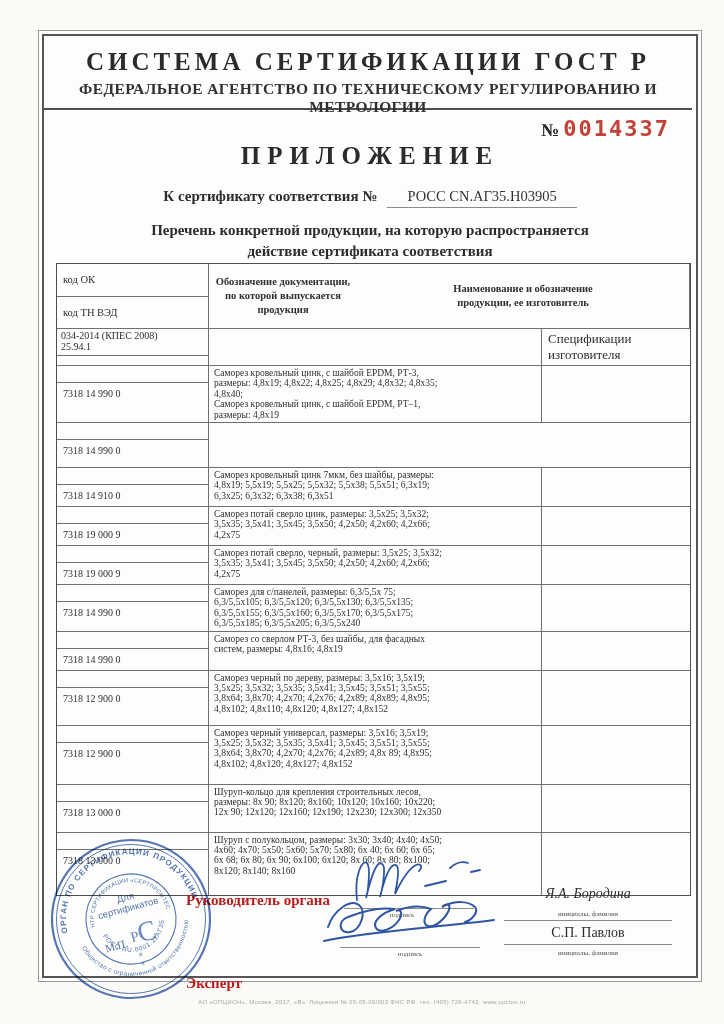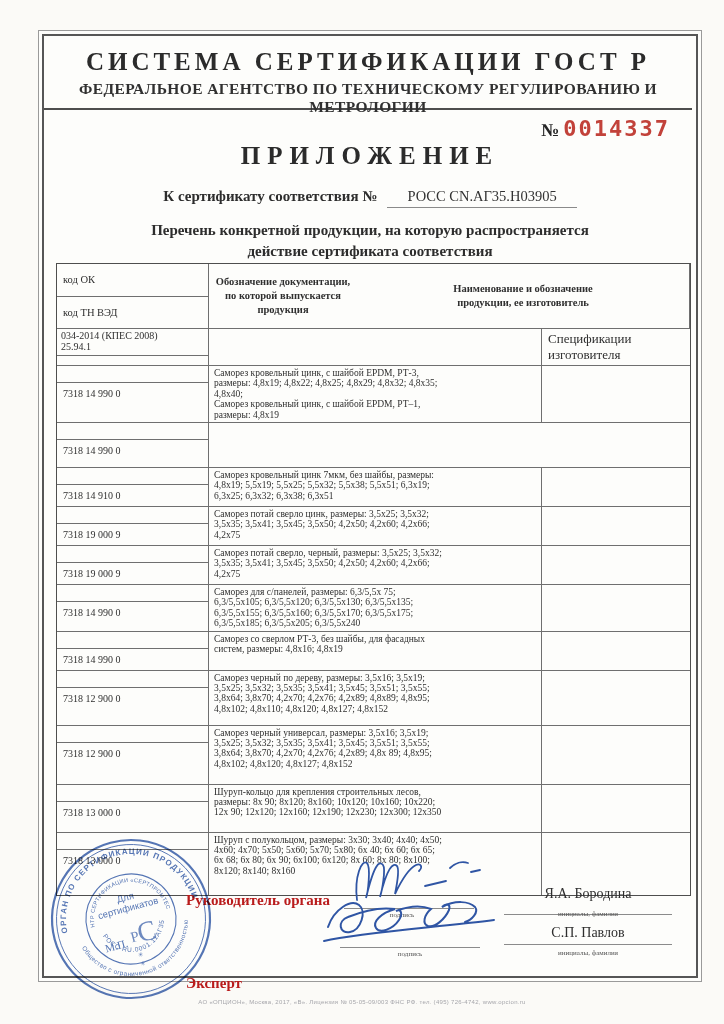--- a/index.html
+++ b/index.html
@@ -284,21 +284,21 @@
 
     <div class="sig-label" style="left:142px;top:856px;">Руководитель органа</div>
     <div class="sig-label" style="left:142px;top:939px;">Эксперт</div>
 
     <div class="sig-line" style="left:300px;top:838px;width:130px;height:34px;"></div>
     <div class="sig-caption" style="left:318px;top:875px;width:80px;">подпись</div>
 
     <div class="sig-line" style="left:296px;top:878px;width:140px;height:33px;"></div>
     <div class="sig-caption" style="left:326px;top:914px;width:80px;">подпись</div>
 
-    <div class="sig-name" style="left:460px;top:850px;width:168px;border-bottom:1px solid #8b8b8b;padding-bottom:12px;">Я.А. Бородина</div>
+    <div class="sig-name" style="left:460px;top:850px;width:168px;border-bottom:1px solid #8b8b8b;padding-bottom:18px;font-style:italic;">Я.А. Бородина</div>
     <div class="sig-caption" style="left:460px;top:874px;width:168px;">инициалы, фамилия</div>
 
     <div class="sig-name" style="left:460px;top:889px;width:168px;border-bottom:1px solid #8b8b8b;padding-bottom:3px;">С.П. Павлов</div>
     <div class="sig-caption" style="left:460px;top:913px;width:168px;">инициалы, фамилия</div>
 
     <svg class="sig-svg" style="left:305px;top:820px;" width="135" height="50" viewBox="0 0 135 50">
       <path d="M8,44 C5,20 13,3 18,7 C22,11 19,37 17,42 C25,9 30,4 34,9 C37,13 33,35 31,41 C38,12 44,6 48,10 C51,14 47,33 46,38 C54,21 61,12 67,9 C72,7 74,11 70,15 M76,30 L97,25 M101,12 C106,7 113,5 119,7 M122,16 L131,14" stroke="#2f55a4" stroke-width="1.8" fill="none" stroke-linecap="round"></path>
     </svg>
     <svg class="sig-svg" style="left:276px;top:855px;" width="180" height="60" viewBox="0 0 180 60">
       <path d="M8,36 C14,18 31,8 39,14 C47,20 41,39 30,41 C19,43 17,30 28,26 C45,19 61,16 75,18 C61,22 52,31 56,37 C60,43 73,38 79,29 C83,23 81,17 76,20 C89,15 101,14 111,18 C104,24 102,33 108,35 C115,37 125,28 129,19 C131,13 126,12 122,16 C135,9 149,10 155,16 C159,21 152,29 145,31 M4,50 C42,41 122,36 174,29" stroke="#2f55a4" stroke-width="2" fill="none" stroke-linecap="round"></path>

